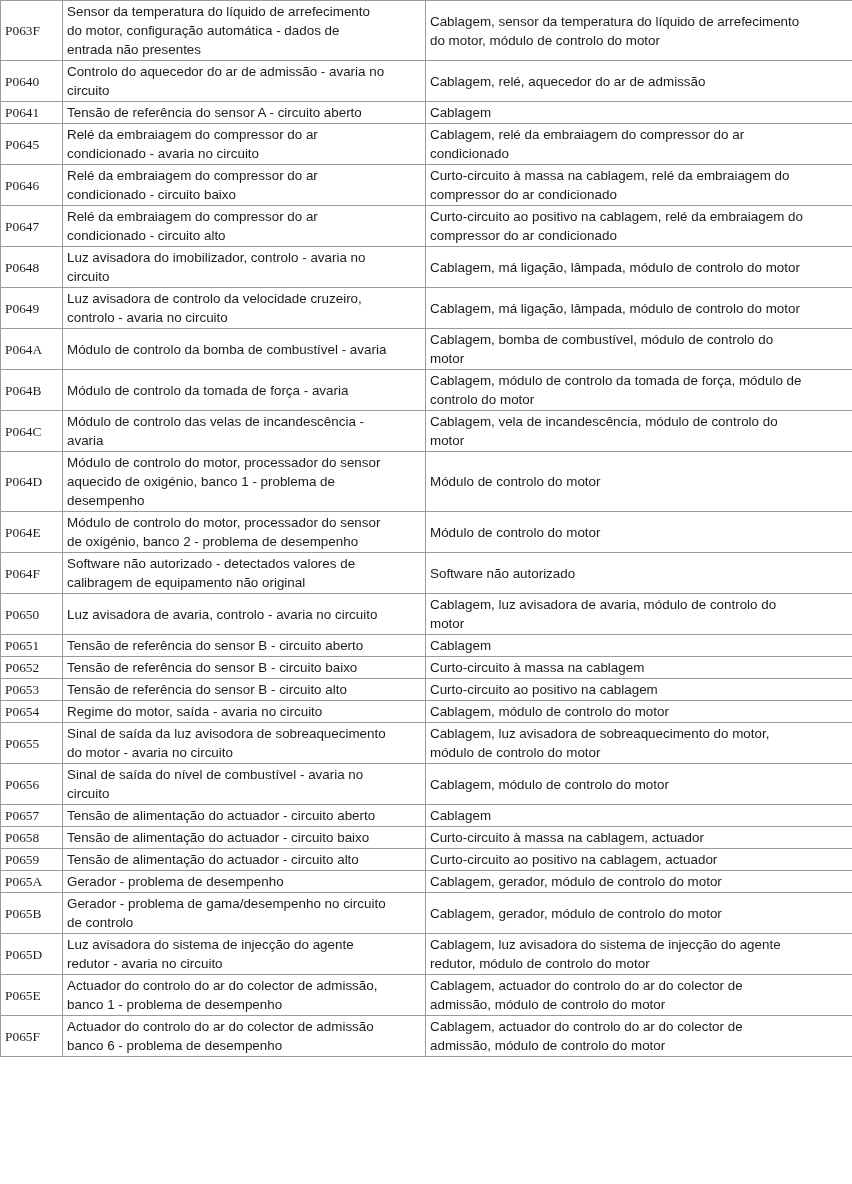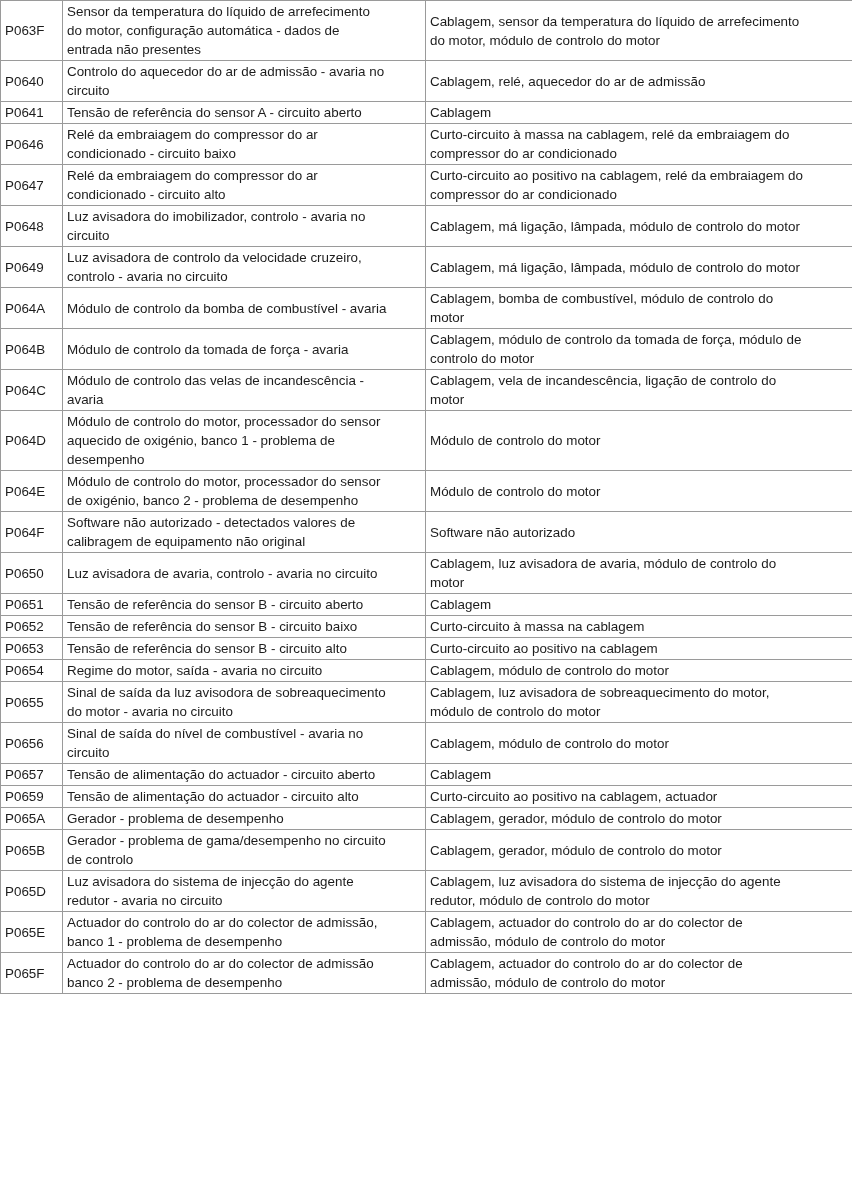--- a/index.html
+++ b/index.html
@@ -24,21 +24,21 @@
     font-size: 13.4px;
     line-height: 19px;
     padding: 1px 4px;
     vertical-align: middle;
     white-space: pre-line;
     overflow: hidden;
   }
   col.c-code  { width: 62px; }
   col.c-desc  { width: 363px; }
   col.c-cause { width: 427px; }
-  td.col-code { white-space: nowrap; }
+  td.col-code { white-space: nowrap; font-family: Liberation Serif, serif; }
 </style>
 </head>
 <body>
 
 <div class="page">
   <table class="dtc">
     <colgroup>
       <col class="c-code">
       <col class="c-desc">
       <col class="c-cause">
@@ -57,20 +57,27 @@
           <td class="col-description">Controlo do aquecedor do ar de admissão - avaria no
 circuito</td>
           <td class="col-causes">Cablagem, relé, aquecedor do ar de admissão</td>
         </tr>
         <tr>
           <td class="col-code">P0641</td>
           <td class="col-description">Tensão de referência do sensor A - circuito aberto</td>
           <td class="col-causes">Cablagem</td>
         </tr>
         <tr>
+          <td class="col-code">P0645</td>
+          <td class="col-description">Relé da embraiagem do compressor do ar
+condicionado - avaria no circuito</td>
+          <td class="col-causes">Cablagem, relé da embraiagem do compressor do ar
+condicionado</td>
+        </tr>
+        <tr>
           <td class="col-code">P0646</td>
           <td class="col-description">Relé da embraiagem do compressor do ar
 condicionado - circuito baixo</td>
           <td class="col-causes">Curto-circuito à massa na cablagem, relé da embraiagem do
 compressor do ar condicionado</td>
         </tr>
         <tr>
           <td class="col-code">P0647</td>
           <td class="col-description">Relé da embraiagem do compressor do ar
 condicionado - circuito alto</td>
@@ -98,21 +105,21 @@
         <tr>
           <td class="col-code">P064B</td>
           <td class="col-description">Módulo de controlo da tomada de força - avaria</td>
           <td class="col-causes">Cablagem, módulo de controlo da tomada de força, módulo de
 controlo do motor</td>
         </tr>
         <tr>
           <td class="col-code">P064C</td>
           <td class="col-description">Módulo de controlo das velas de incandescência -
 avaria</td>
-          <td class="col-causes">Cablagem, vela de incandescência, ligação de controlo do
+          <td class="col-causes">Cablagem, vela de incandescência, módulo de controlo do
 motor</td>
         </tr>
         <tr>
           <td class="col-code">P064D</td>
           <td class="col-description">Módulo de controlo do motor, processador do sensor
 aquecido de oxigénio, banco 1 - problema de
 desempenho</td>
           <td class="col-causes">Módulo de controlo do motor</td>
         </tr>
         <tr>
@@ -165,20 +172,25 @@
           <td class="col-description">Sinal de saída do nível de combustível - avaria no
 circuito</td>
           <td class="col-causes">Cablagem, módulo de controlo do motor</td>
         </tr>
         <tr>
           <td class="col-code">P0657</td>
           <td class="col-description">Tensão de alimentação do actuador - circuito aberto</td>
           <td class="col-causes">Cablagem</td>
         </tr>
         <tr>
+          <td class="col-code">P0658</td>
+          <td class="col-description">Tensão de alimentação do actuador - circuito baixo</td>
+          <td class="col-causes">Curto-circuito à massa na cablagem, actuador</td>
+        </tr>
+        <tr>
           <td class="col-code">P0659</td>
           <td class="col-description">Tensão de alimentação do actuador - circuito alto</td>
           <td class="col-causes">Curto-circuito ao positivo na cablagem, actuador</td>
         </tr>
         <tr>
           <td class="col-code">P065A</td>
           <td class="col-description">Gerador - problema de desempenho</td>
           <td class="col-causes">Cablagem, gerador, módulo de controlo do motor</td>
         </tr>
         <tr>
@@ -197,19 +209,19 @@
         <tr>
           <td class="col-code">P065E</td>
           <td class="col-description">Actuador do controlo do ar do colector de admissão,
 banco 1 - problema de desempenho</td>
           <td class="col-causes">Cablagem, actuador do controlo do ar do colector de
 admissão, módulo de controlo do motor</td>
         </tr>
         <tr>
           <td class="col-code">P065F</td>
           <td class="col-description">Actuador do controlo do ar do colector de admissão
-banco 2 - problema de desempenho</td>
+banco 6 - problema de desempenho</td>
           <td class="col-causes">Cablagem, actuador do controlo do ar do colector de
 admissão, módulo de controlo do motor</td>
         </tr>
       </tbody>
   </table>
 </div>
 
 </body></html>

